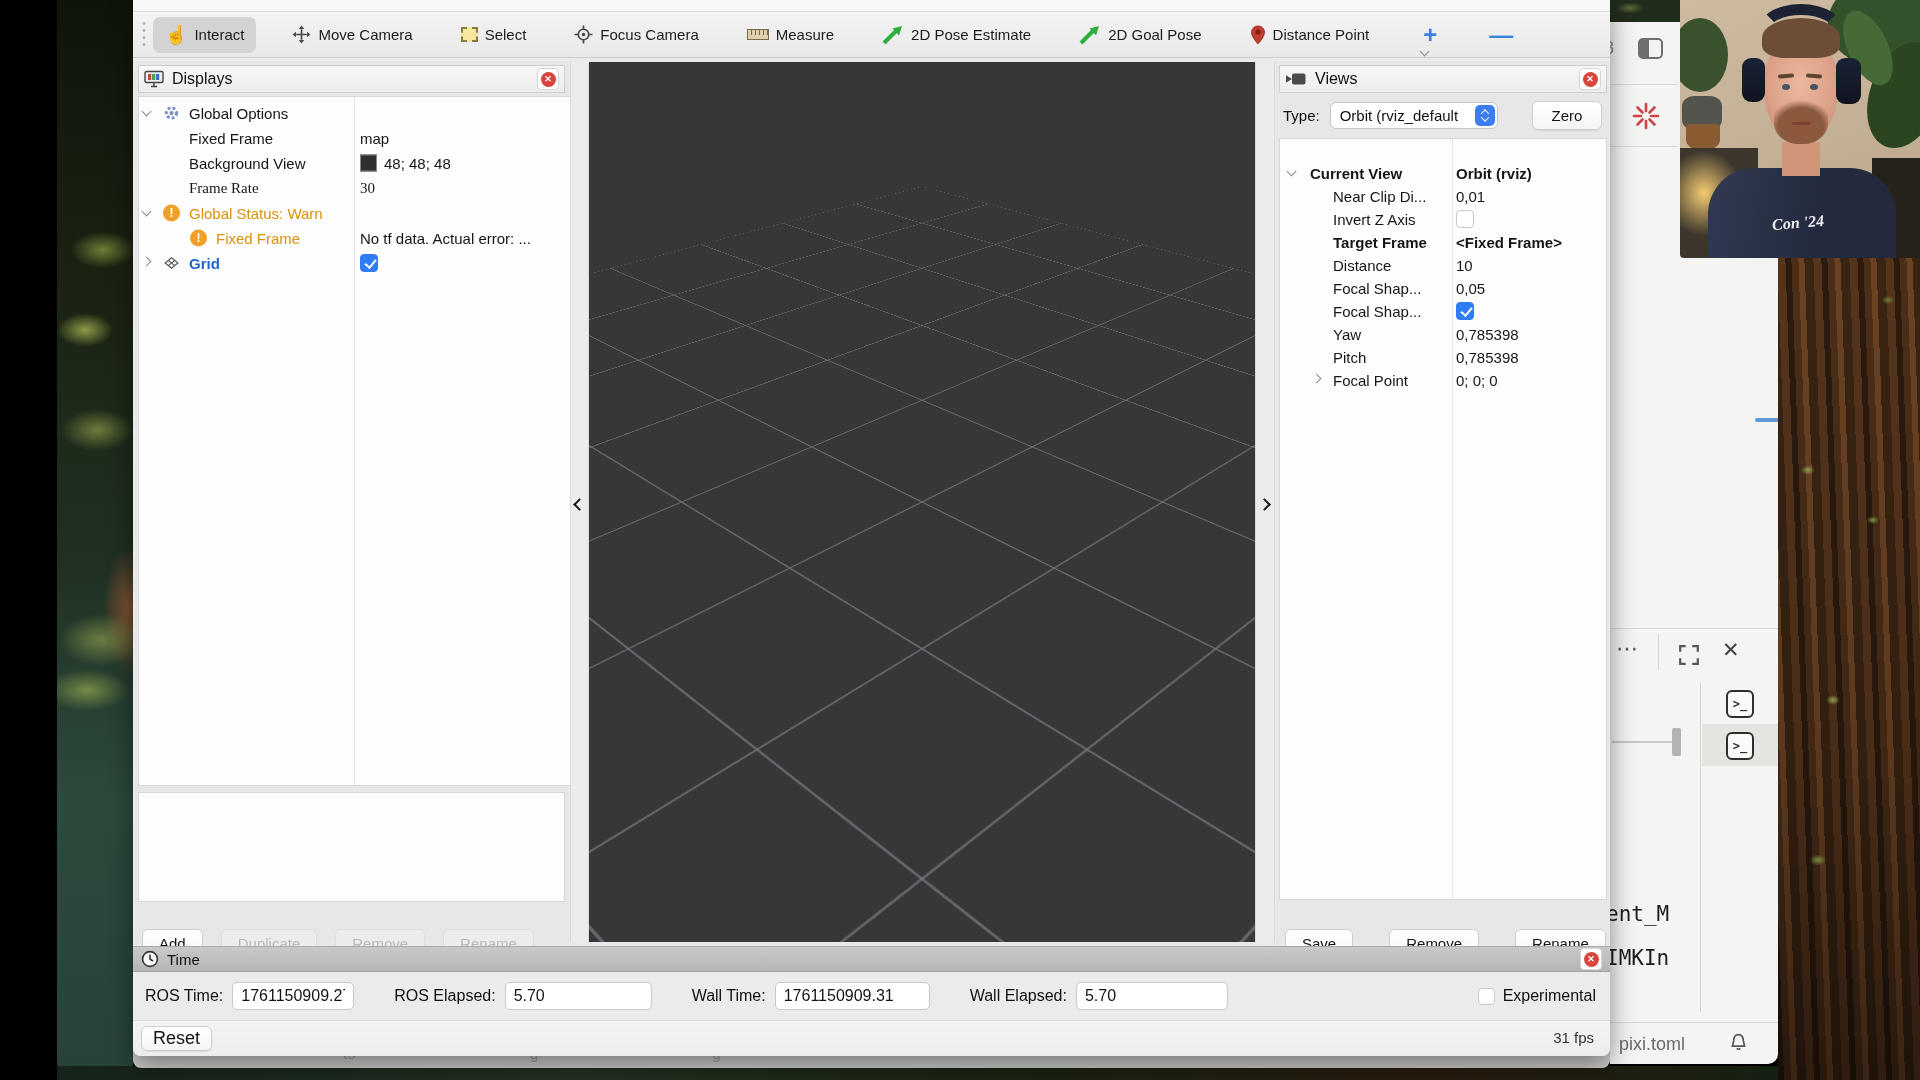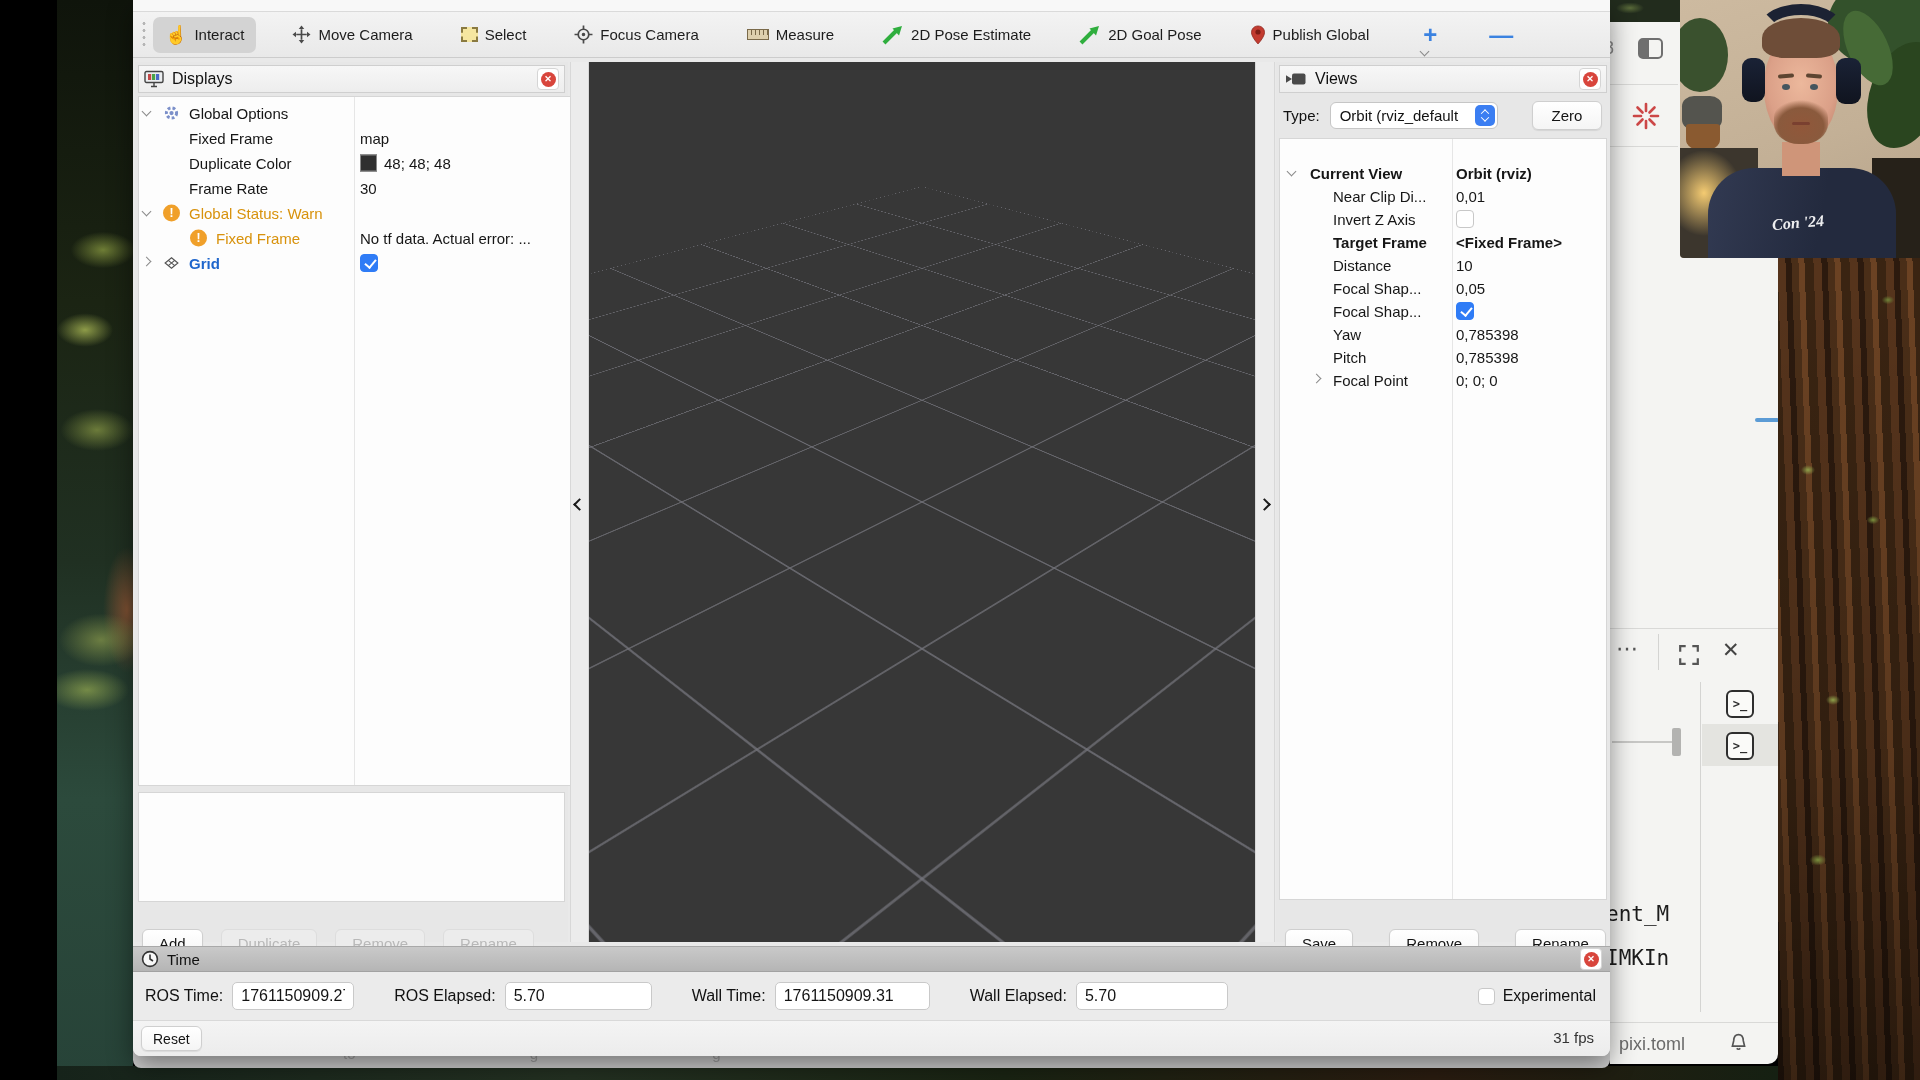--- a/index.html
+++ b/index.html
@@ -173,21 +173,21 @@
     padding:0 8px;font-size:15px;}
   .tbody{position:absolute;left:0;top:26px;width:100%;height:48px;background:#ebebeb;display:flex;align-items:center;
     padding:0 14px 0 12px;gap:36px;}
   .tfield{display:flex;align-items:center;gap:9px;font-size:16px;white-space:nowrap;}
   .tfield input{height:28px;border:1px solid #c9c9c9;border-radius:5px;background:#fff;font-size:16px;
     font-family:"Liberation Sans",sans-serif;padding:0 8px;color:#141414;}
   .exp{margin-left:auto;display:flex;align-items:center;gap:8px;font-size:16px;}
   .exp .box{width:17px;height:17px;border-radius:4px;border:1px solid #c8c8c8;background:#fff;}
   .tfoot{position:absolute;left:0;top:74px;width:100%;height:36px;background:linear-gradient(#f4f4f4,#ececec);
     border-top:1px solid #d9d9d9;}
-  .resetbtn{position:absolute;left:8px;top:5px;height:25px;padding:0 11px;font-size:14px;}
+  .resetbtn{position:absolute;left:8px;top:5px;height:25px;padding:0 11px;font-size:18px;}
   .fps{position:absolute;right:16px;top:8px;font-size:15px;color:#333;}
 </style>
 </head>
 <body>
 
 <div id="screen">
 
   <div class="wall-left"></div>
   <div class="wall-right"></div>
   <div class="wall-topmid"></div>
@@ -291,21 +291,21 @@
               <path d="M2 18 L14 6" stroke="#2fae3e" stroke-width="4"></path>
               <path d="M10.5 3.5 L20 1 L17 10.5 Z" fill="#2fae3e"></path>
             </svg>
             <span>2D Goal Pose</span>
           </div>
           <div class="tool">
             <svg width="16" height="20" viewBox="0 0 16 20">
               <path d="M8 1 C4 1 1.5 4 1.5 7.5 C1.5 12 8 19 8 19 C8 19 14.5 12 14.5 7.5 C14.5 4 12 1 8 1 Z" fill="#c23b30" stroke="#8e241c" stroke-width=".8"></path>
               <circle cx="8" cy="7" r="2.6" fill="#7d1d15"></circle>
             </svg>
-            <span>Publish Global</span>
+            <span>Distance Point</span>
           </div>
         </div>
       <span class="tb-plus">+</span>
       <span class="tb-minus">—</span>
       <span class="chv down tb-overflow"></span>
     </div>
 
     <div class="panel" style="left:2px;width:433px;">
       <div class="phead">
         <svg width="20" height="18" viewBox="0 0 20 18">
@@ -331,27 +331,27 @@
                   <circle cx="8" cy="8" r="2" fill="#7b8fc9"></circle>
                 </svg>
               </span>
               <span class="tlbl" style="left:50px">Global Options</span>
             </div>
             <div class="trow" style="height: 25px;">
               <span class="tlbl" style="left:50px">Fixed Frame</span>
               <span class="tval" style="left:221px">map</span>
             </div>
             <div class="trow" style="height: 25px;">
-              <span class="tlbl" style="left:50px">Duplicate Color</span>
+              <span class="tlbl" style="left:50px">Background View</span>
               <span class="valwrap" style="left:221px">
                 <span class="sw" style="background:#2f2f2f"></span>
                 <span class="tval">48; 48; 48</span>
               </span>
             </div>
-            <div class="trow" style="height: 25px;">
+            <div class="trow" style="height: 25px; font-family: Liberation Serif, serif;">
               <span class="tlbl" style="left:50px">Frame Rate</span>
               <span class="tval" style="left:221px">30</span>
             </div>
             <div class="trow" style="height: 25px;">
               <span class="chv down" style="left:4px"></span>
               <span class="ticon" style="left:24px">
                 <span class="warni">!</span>
               </span>
               <span class="tlbl warn" style="left:50px">Global Status: Warn</span>
             </div>

